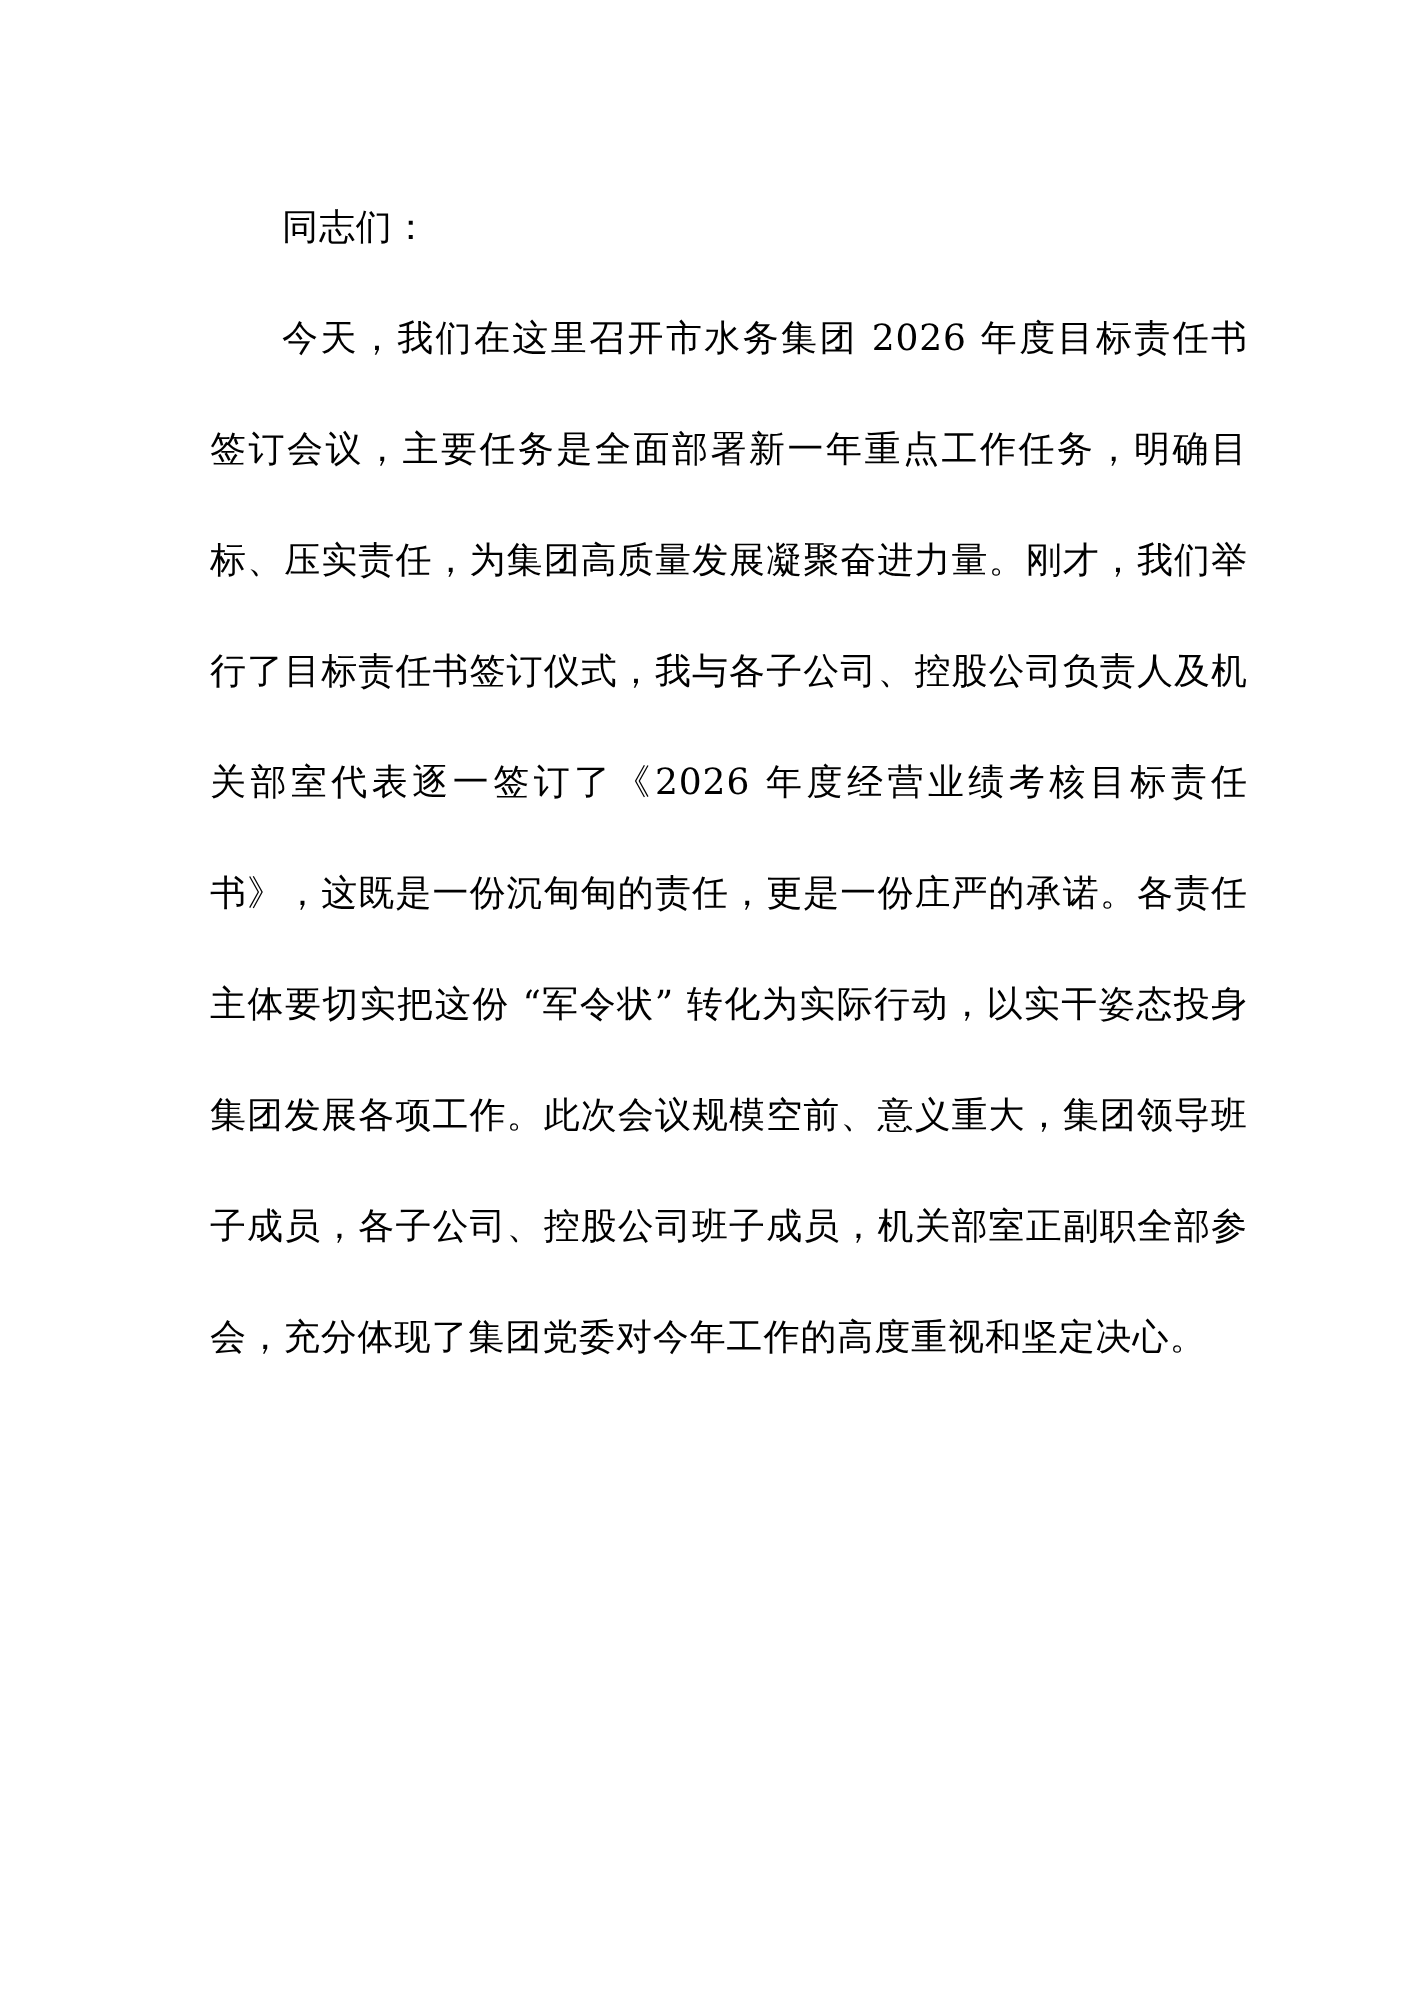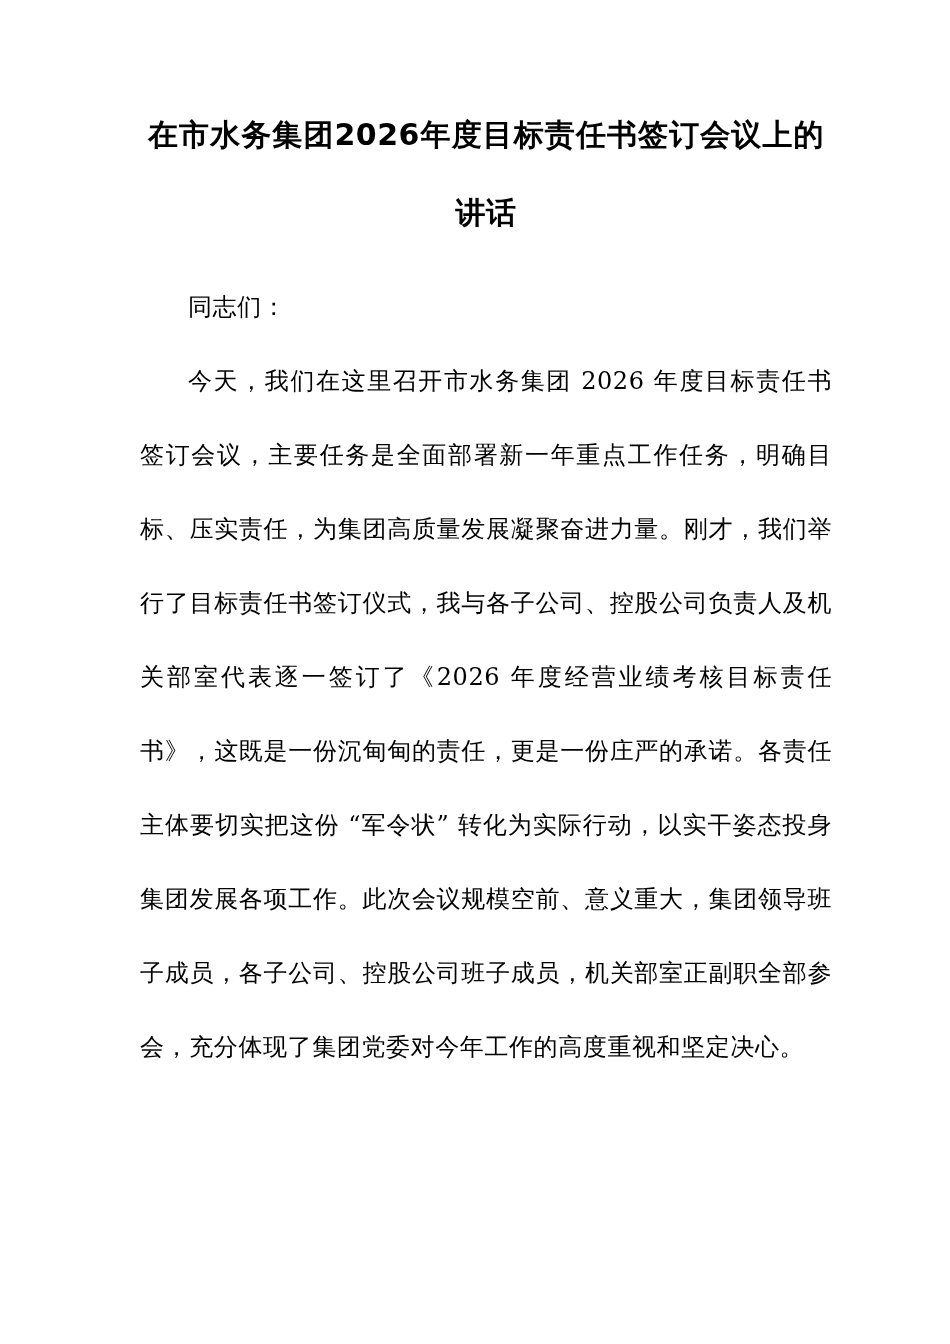--- a/index.html
+++ b/index.html
@@ -44,18 +44,17 @@
     letter-spacing: 0.6px;
   }
   .para.indent {
     text-indent: 2em;
   }
 </style>
 </head>
 <body>
 
 <div class="page">
-  <h1 class="doc-title">在市水务集团2026年度目标责任书签订会议上的讲话</h1>
   <div class="body-block">
     <p class="para indent">同志们：</p>
     <p class="para indent">今天，我们在这里召开市水务集团 2026 年度目标责任书签订会议，主要任务是全面部署新一年重点工作任务，明确目标、压实责任，为集团高质量发展凝聚奋进力量。刚才，我们举行了目标责任书签订仪式，我与各子公司、控股公司负责人及机关部室代表逐一签订了《2026 年度经营业绩考核目标责任书》，这既是一份沉甸甸的责任，更是一份庄严的承诺。各责任主体要切实把这份 “军令状” 转化为实际行动，以实干姿态投身集团发展各项工作。此次会议规模空前、意义重大，集团领导班子成员，各子公司、控股公司班子成员，机关部室正副职全部参会，充分体现了集团党委对今年工作的高度重视和坚定决心。</p>
   </div>
 </div>
 
 </body></html>

